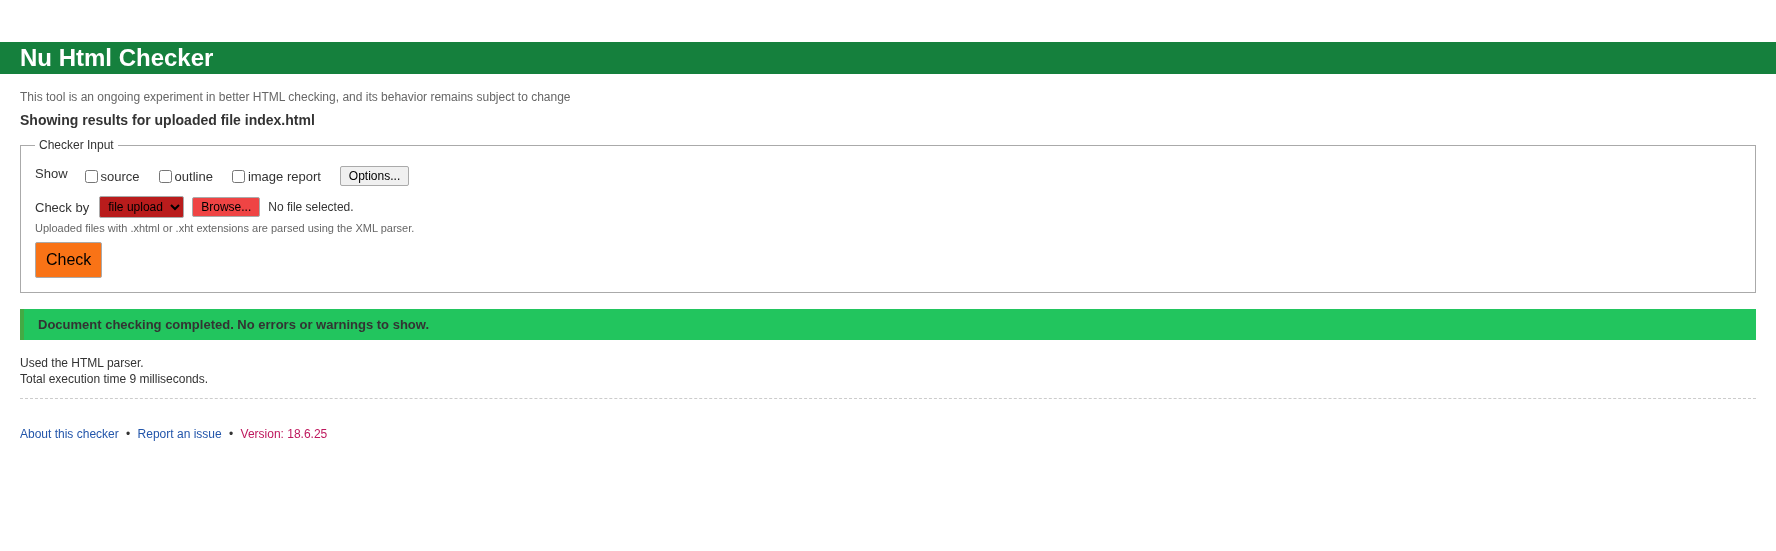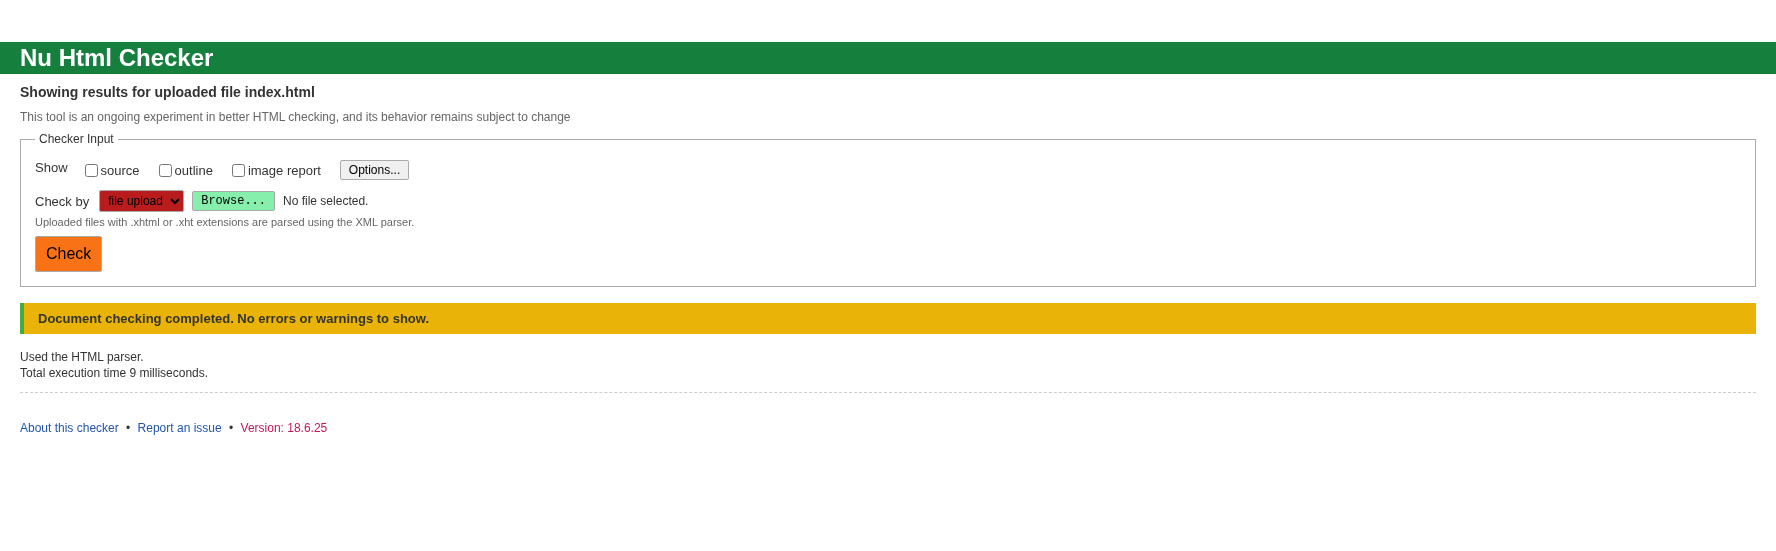--- a/index.html
+++ b/index.html
@@ -84,46 +84,45 @@
     .file-upload-select {
       font-size: 12px;
       padding: 2px 4px;
       border: 1px solid #aaa;
       border-radius: 2px;
       background: #b91c1c;
     }
     .browse-btn {
       padding: 2px 8px;
       font-size: 12px;
-      background: #86efac;
+      background: #ef4444;
       border: 1px solid #aaa;
       cursor: pointer;
       border-radius: 2px;
-      font-family: Liberation Mono, monospace;
     }
     .no-file-text {
       color: #333;
       font-size: 12px;
     }
     .xml-note {
       color: #666;
       font-size: 11px;
       margin-bottom: 8px;
       margin-left: 0;
     }
     .check-btn {
       padding: 8px 10px;
       font-size: 16px;
       background: #f97316;
       border: 1px solid #aaa;
       cursor: pointer;
       border-radius: 2px;
     }
     #success-banner {
-      background: #eab308;
+      background: #22c55e;
       border-left: 4px solid #4a4;
       padding: 8px 14px;
       margin-bottom: 10px;
       font-weight: bold;
       font-size: 13px;
       color: #333;
     }
     #parser-info {
       font-size: 12px;
       color: #333;
@@ -160,22 +159,22 @@
     }
   </style>
 </head>
 <body>
 
 <div id="header">
   <h1>Nu Html Checker</h1>
 </div>
 
 <div id="main-content">
+  <p id="tool-description">This tool is an ongoing experiment in better HTML checking, and its behavior remains subject to change</p>
   <p id="results-title">Showing results for uploaded file index.html</p>
-  <p id="tool-description">This tool is an ongoing experiment in better HTML checking, and its behavior remains subject to change</p>
 
   <fieldset id="checker-input-fieldset">
     <legend>Checker Input</legend>
 
     
     <div class="show-row">
       <span class="show-label">Show</span>
       <label class="checkbox-item">
         <input type="checkbox" style="">
         <span>source</span>

